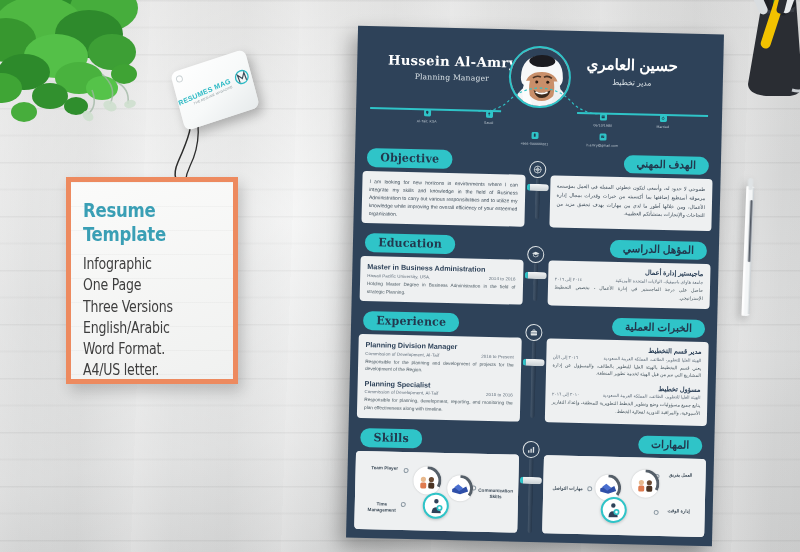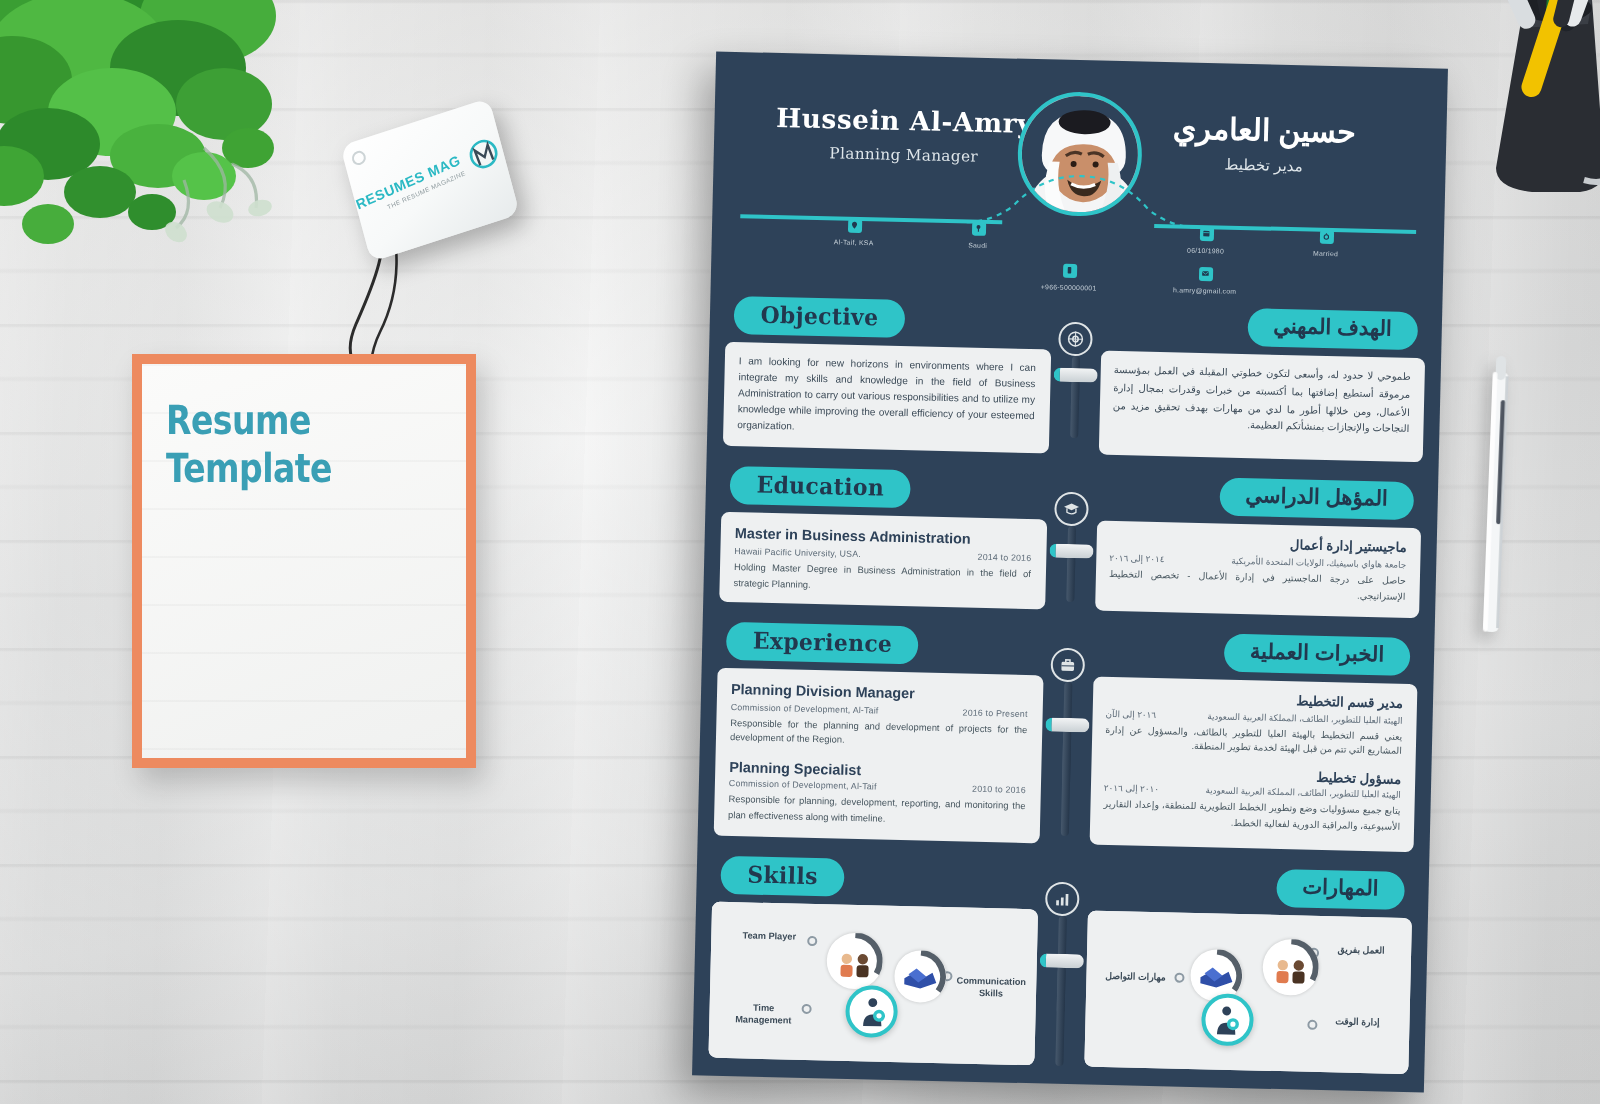--- a/index.html
+++ b/index.html
@@ -293,20 +293,28 @@
           <path d="M6 12.5 L6 4.6 L9.5 9.6 L13 4.6 L13 12.5" fill="none" stroke="#3a4a57" stroke-width="1.2"></path>
         </svg>
       </div>
     </div>
   </div>
   <div class="tag-hole" style="left:4px;top:5px;"></div>
 </div>
 
 <div class="info-card">
   <div class="info-title">Resume Template</div>
+  <ul class="info-list">
+    <li>Infographic</li>
+    <li>One Page</li>
+    <li>Three Versions</li>
+    <li>English/Arabic</li>
+    <li>Word Format.</li>
+    <li>A4/US letter.</li>
+  </ul>
 </div>
 
 <div class="sheet">
  <div class="sheet-pad">
 
   <div class="hdr">
     <div class="name-en">
       <div class="n">Hussein  Al-Amry</div>
       <div class="r">Planning Manager</div>
     </div>

